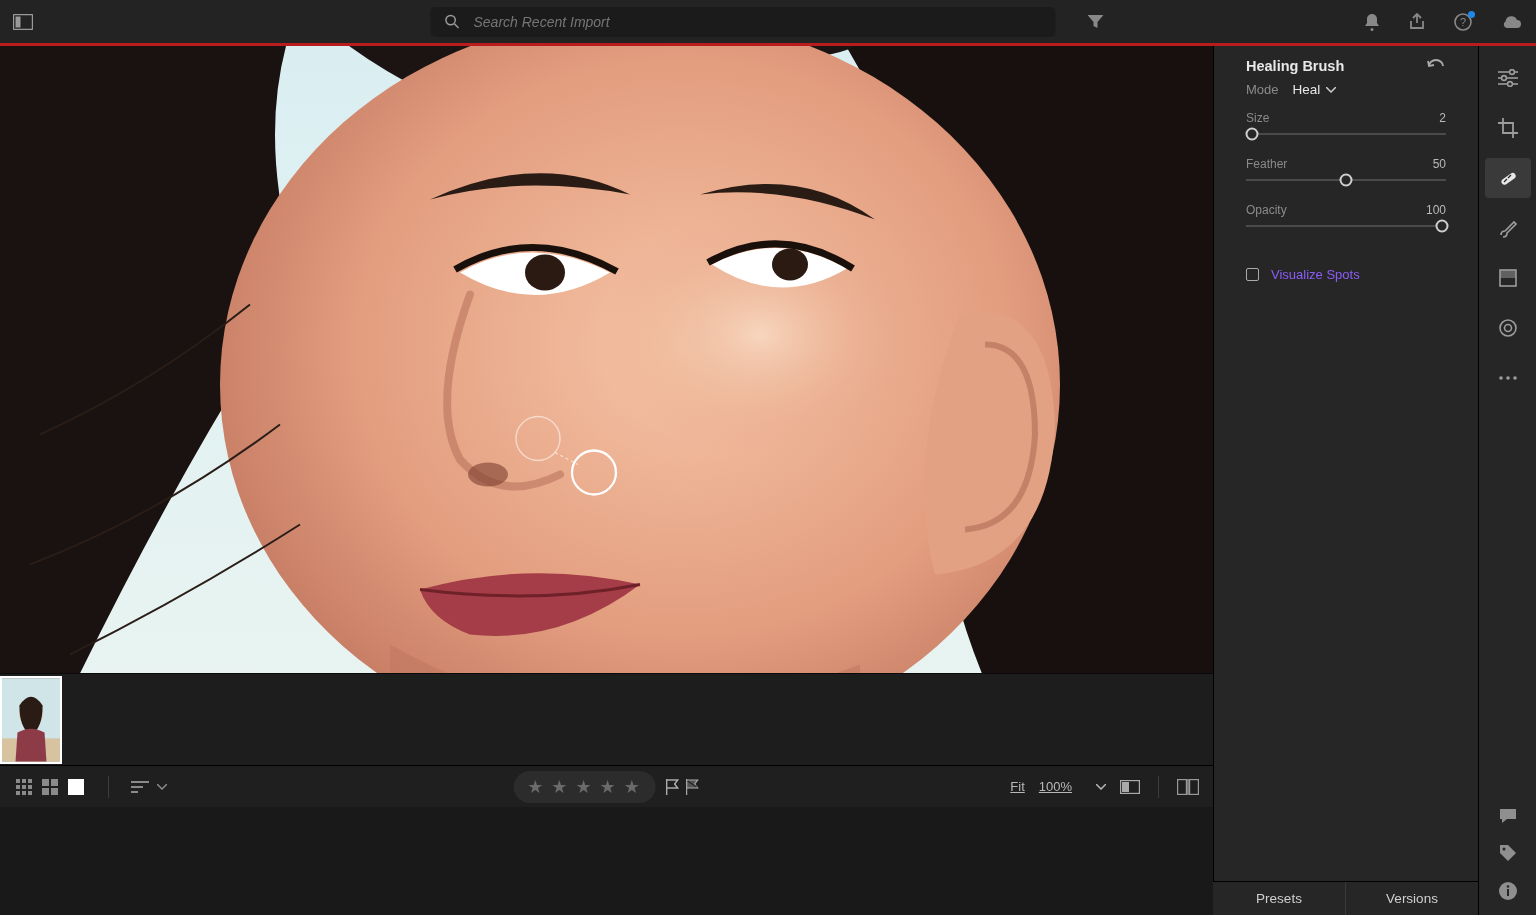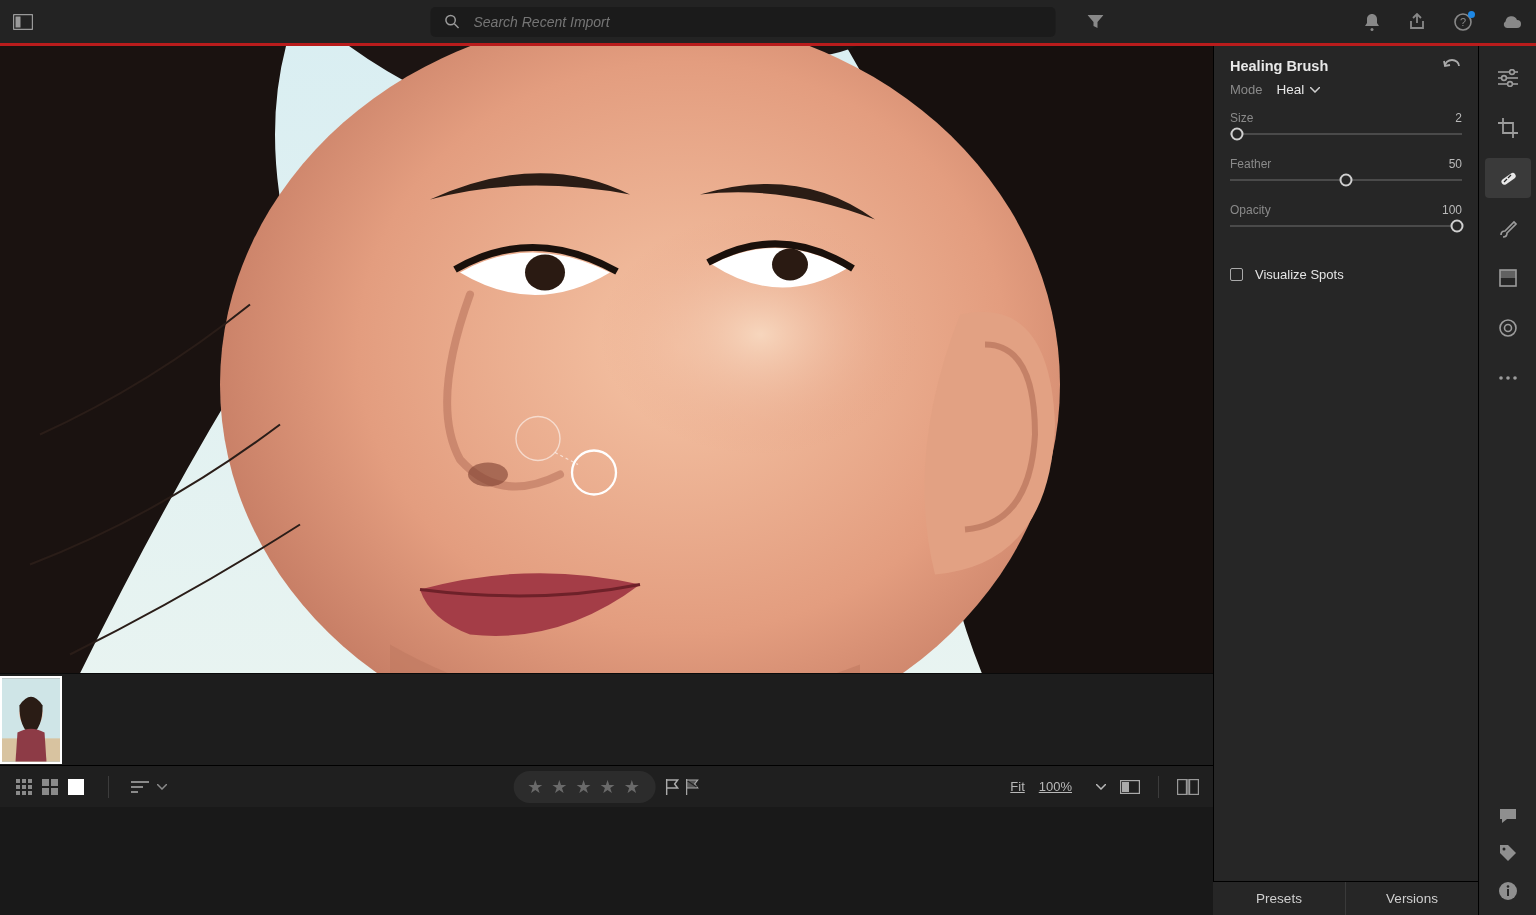--- a/index.html
+++ b/index.html
@@ -38,33 +38,33 @@
   
   .photo{flex:1;position:relative;overflow:hidden;background:#ddd;}
   .photo svg{position:absolute;inset:0;width:100%;height:100%;}
 
   
   .filmstrip{height:92px;background:#1d1d1d;display:flex;align-items:center;padding:0 0 0 0;border-top:1px solid #0a0a0a;}
   .thumb{width:62px;height:88px;border:2px solid #fff;margin-left:0;background:#aaa;position:relative;overflow:hidden;}
   .thumb svg{width:100%;height:100%;}
 
   
-  .panel-col{flex:0 0 265px;background:#262626;border-left:1px solid #000;padding:12px 16px;display:flex;flex-direction:column;gap:8px;}
+  .panel-col{flex:0 0 265px;background:#262626;border-left:1px solid #000;padding:12px 32px;display:flex;flex-direction:column;gap:8px;}
   .panel-header{display:flex;align-items:center;justify-content:space-between;}
   .panel-title{font-size:14.5px;font-weight:600;color:#e8e8e8;}
   .reset{color:#aaa;}
   .mode-row{display:flex;align-items:center;gap:14px;color:var(--text-dim);font-size:13px;}
   .mode-val{color:#e7e7e7;font-size:13.5px;display:flex;align-items:center;gap:6px;}
   .slider-row{margin-top:6px;}
   .slider-top{display:flex;justify-content:space-between;font-size:12px;color:var(--text-dim);}
   .slider-top .val{color:#b9b9b9;}
   .slider-track{position:relative;height:18px;}
   .slider-rail{position:absolute;top:50%;left:0;right:0;height:2px;background:#4a4a4a;transform:translateY(-50%);} 
   .slider-thumb{position:absolute;top:50%;width:13px;height:13px;border:2px solid #cfcfcf;border-radius:50%;transform:translate(-50%,-50%);background:#262626;}
-  .vis-row{display:flex;align-items:center;gap:12px;margin-top:24px;color:#e5e5e5;font-size:13px;}
+  .vis-row{display:flex;align-items:center;gap:12px;margin-top:24px;color:#8b5cf6;font-size:13px;}
   .chk{width:13px;height:13px;border:1.5px solid #aaa;border-radius:2px;}
 
   
   .tool-rail{flex:0 0 58px;background:#262626;border-left:1px solid #000;display:flex;flex-direction:column;align-items:center;padding-top:12px;gap:10px;position:relative;}
   .tool-rail .tool{width:46px;height:40px;display:flex;align-items:center;justify-content:center;color:#9c9c9c;border-radius:4px;}
   .tool-rail .tool.active{background:#3a3a3a;color:#e8e8e8;}
   .rail-bottom{position:absolute;bottom:14px;left:0;right:0;display:flex;flex-direction:column;align-items:center;gap:18px;color:#8f8f8f;}
 
   
   .bottombar{height:42px;background:#1f1f1f;border-top:1px solid #000;display:flex;align-items:center;padding:0 14px;gap:12px;position:relative;}

